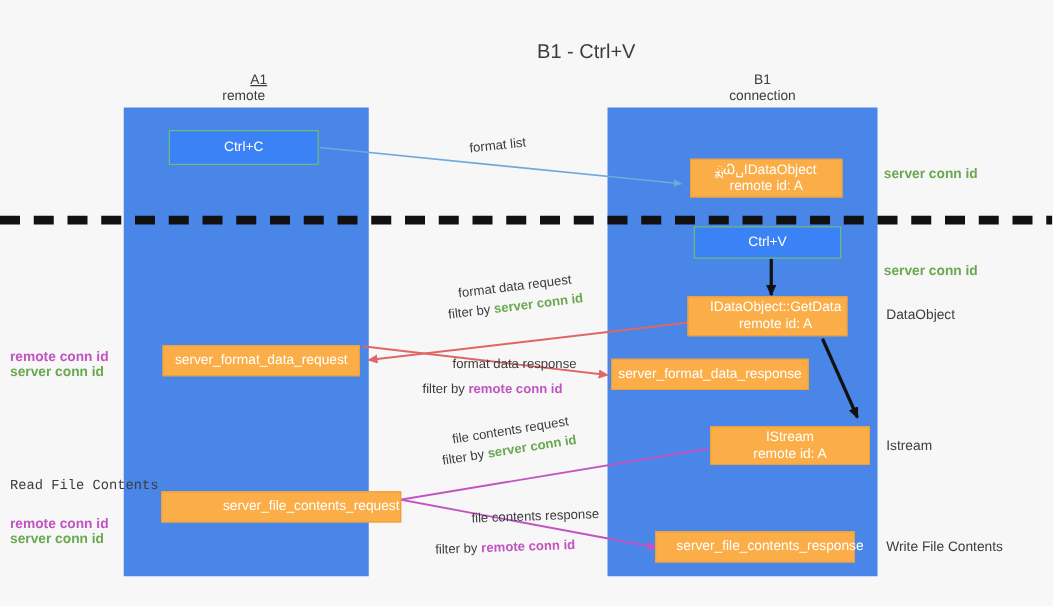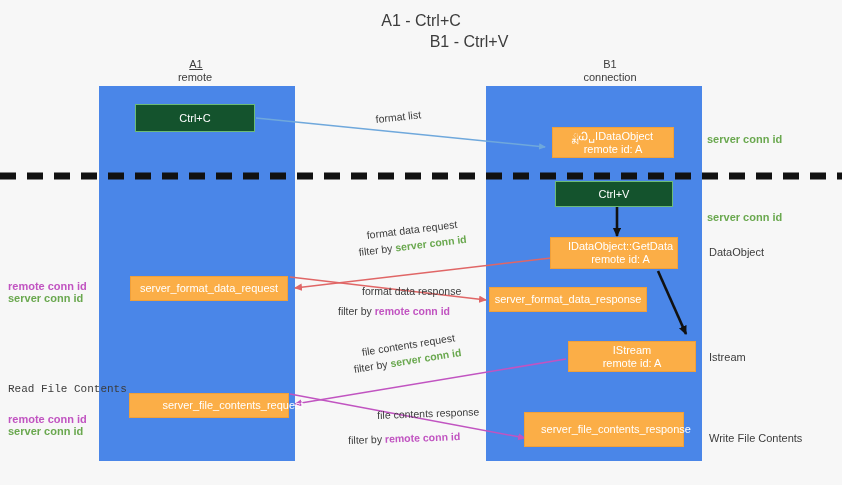--- a/index.html
+++ b/index.html
@@ -11,44 +11,43 @@
   .lane-title{position:absolute;text-align:center;color:#3c3c3c;
        font-size:11px;line-height:13px;}
 
   .title{position:absolute;text-align:center;color:#3c3c3c;
        font-size:16px;line-height:21px;width:842px;left:0;}
 
   .box{position:absolute;box-sizing:border-box;color:#ffffff;
        display:flex;align-items:center;justify-content:center;
        text-align:center;font-size:11px;line-height:13px;}
   .box.orange{background:#fbae47;border:1px solid #f0a03a;}
-  .box.green{background:#14532d;border:1px solid #6cbb77;}
+  .box.green{background:#3b82f6;border:1px solid #6cbb77;}
 
   .lbl{position:absolute;font-size:11px;line-height:14px;color:#3c3c3c;
        white-space:nowrap;}
   .lbl.green{color:#6aa84f;font-weight:bold;}
   .lbl.purple{color:#c154c1;font-weight:bold;}
 
   .mid{position:absolute;font-size:10.5px;line-height:13px;color:#3c3c3c;
        white-space:nowrap;transform-origin:0 0;}
   .mid .g{color:#6aa84f;font-weight:bold;}
   .mid .p{color:#c154c1;font-weight:bold;}
 
   svg.overlay{position:absolute;left:0;top:0;width:842px;height:485px;
        pointer-events:none;}
 </style>
 </head>
 <body>
 
 <div id="stage">
 
-  <div class="title" style="top:10px;">A1 - Ctrl+C</div>
   <div class="title" style="top:31px;padding-left:48px;">B1 - Ctrl+V</div>
 
-  <div class="lane-title" style="left:121px;top:58px;width:150px;text-decoration:underline;">A1</div>
+  <div class="lane-title" style="left:132px;top:58px;width:150px;text-decoration:underline;">A1</div>
   <div class="lane-title" style="left:120px;top:71px;width:150px;">remote</div>
 
   <div class="lane-title" style="left:530px;top:58px;width:160px;">B1</div>
   <div class="lane-title" style="left:530px;top:71px;width:160px;">connection</div>
 
   <div class="lane" style="left:99px;top:86px;width:196px;height:375px;"></div>
   <div class="lane" style="left:486px;top:86px;width:216px;height:375px;"></div>
 
   <svg class="overlay" viewBox="0 0 842 485">
     <defs>
@@ -107,25 +106,25 @@
 
   <div class="box orange" style="left:130px;top:276px;width:158px;height:25px;">
     <span>server_format_data_request</span>
   </div>
 
   <div class="box orange" style="left:568px;top:341px;width:128px;height:31px;flex-direction:column;">
     <span>IStream</span>
     <span>remote id: A</span>
   </div>
 
-  <div class="box orange" style="left:129px;top:393px;width:160px;height:25px;padding-left:48px;">
+  <div class="box orange" style="left:129px;top:393px;width:192px;height:25px;padding-left:48px;">
     <span>server_file_contents_request</span>
   </div>
 
-  <div class="box orange" style="left:524px;top:412px;width:160px;height:35px;padding-left:24px;">
+  <div class="box orange" style="left:524px;top:425px;width:160px;height:25px;padding-left:24px;">
     <span>server_file_contents_response</span>
   </div>
 
   <div class="lbl green" style="left:707px;top:132px;">server conn id</div>
   <div class="lbl green" style="left:707px;top:210px;">server conn id</div>
   <div class="lbl" style="left:709px;top:245px;">DataObject</div>
   <div class="lbl" style="left:709px;top:350px;">Istream</div>
   <div class="lbl" style="left:709px;top:431px;">Write File Contents</div>
 
   <div class="lbl purple" style="left:8px;top:279px;">remote conn id</div>

